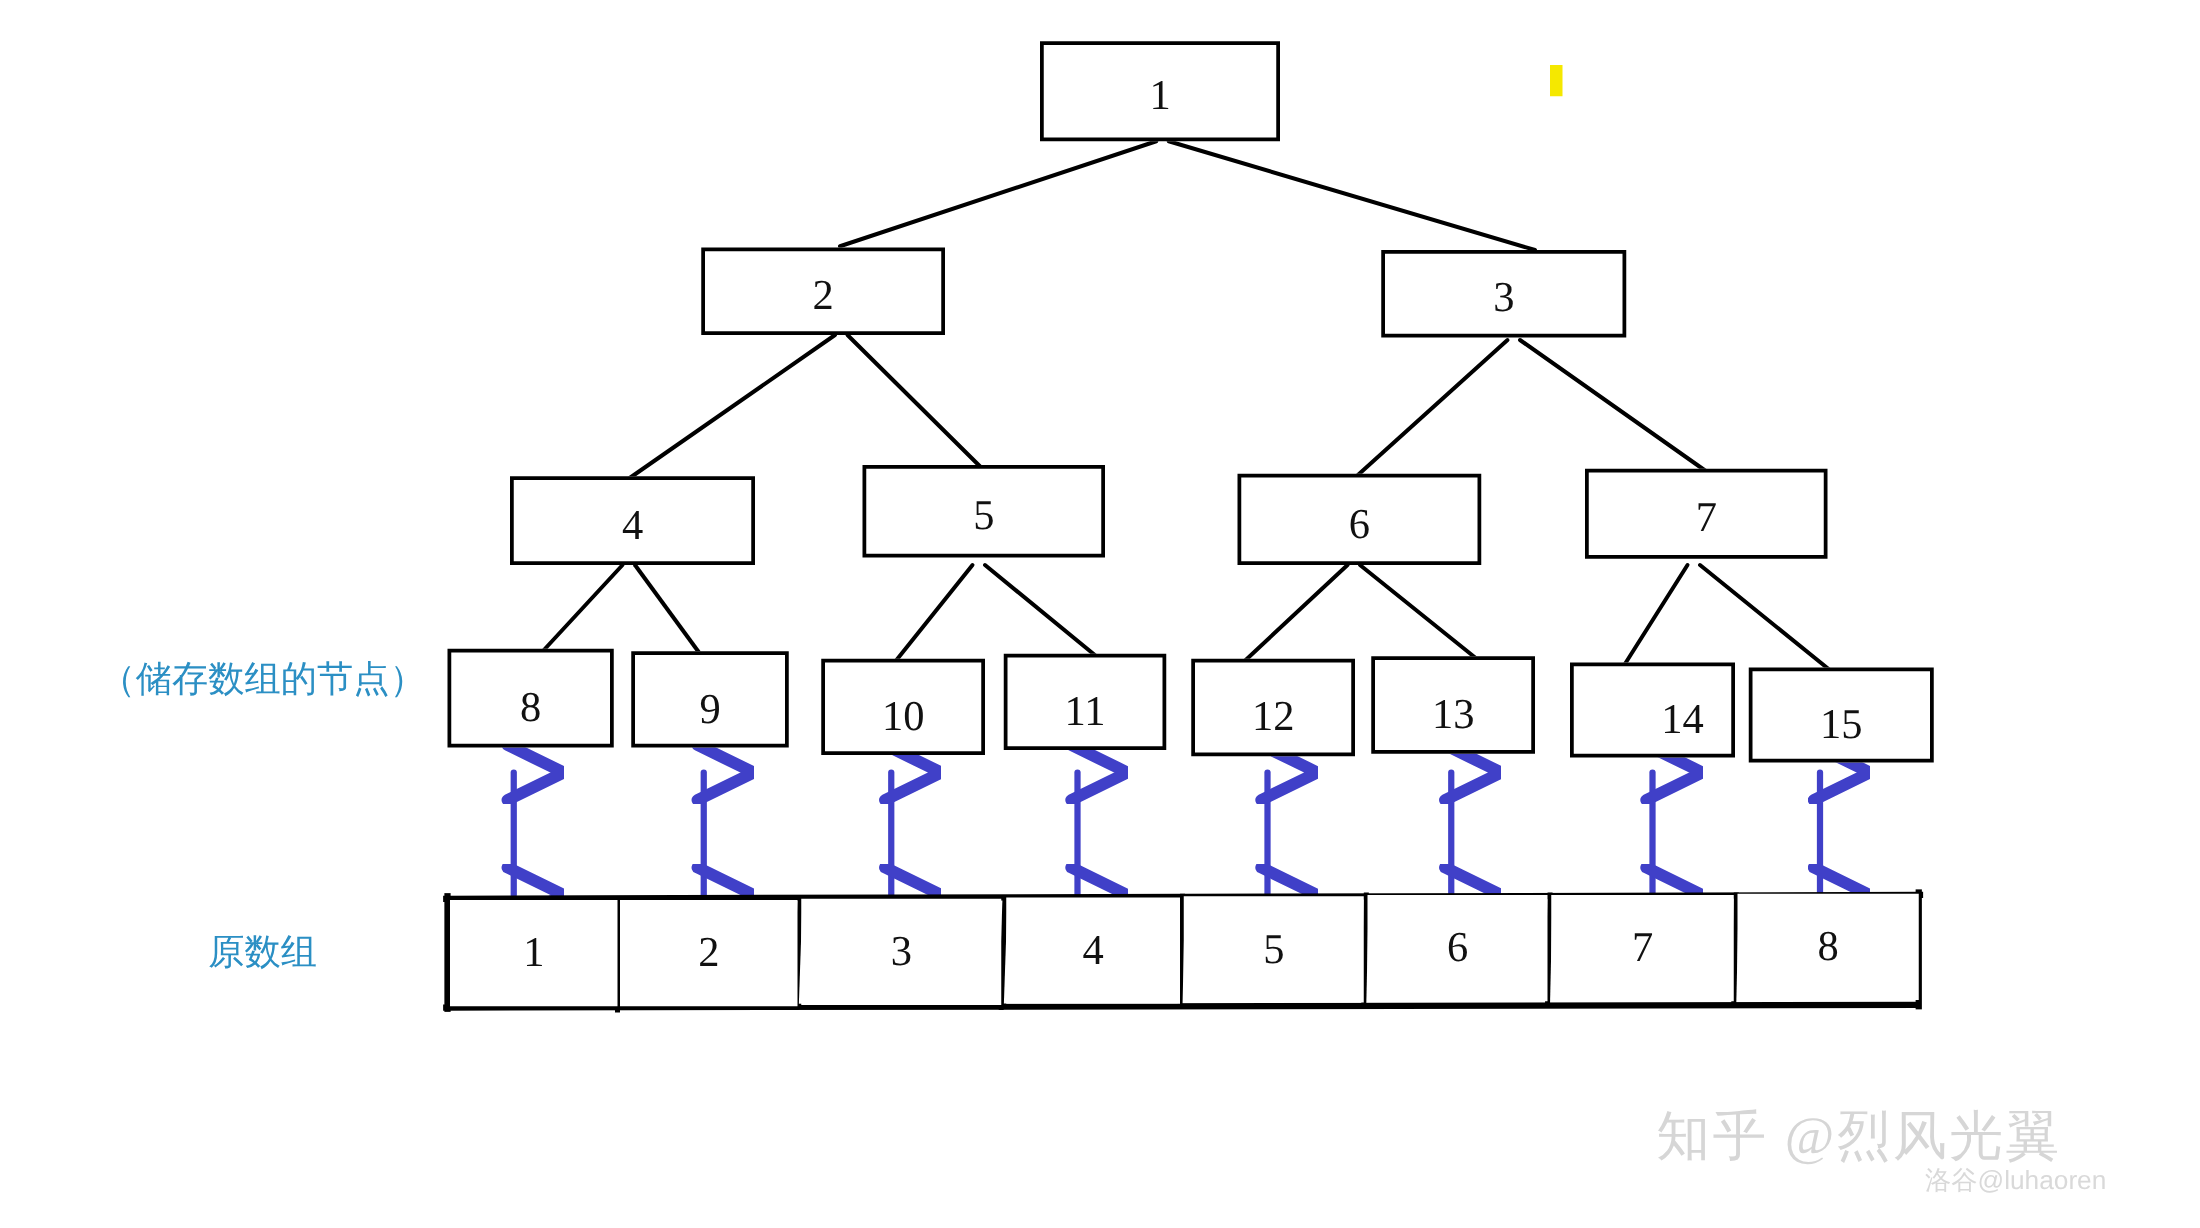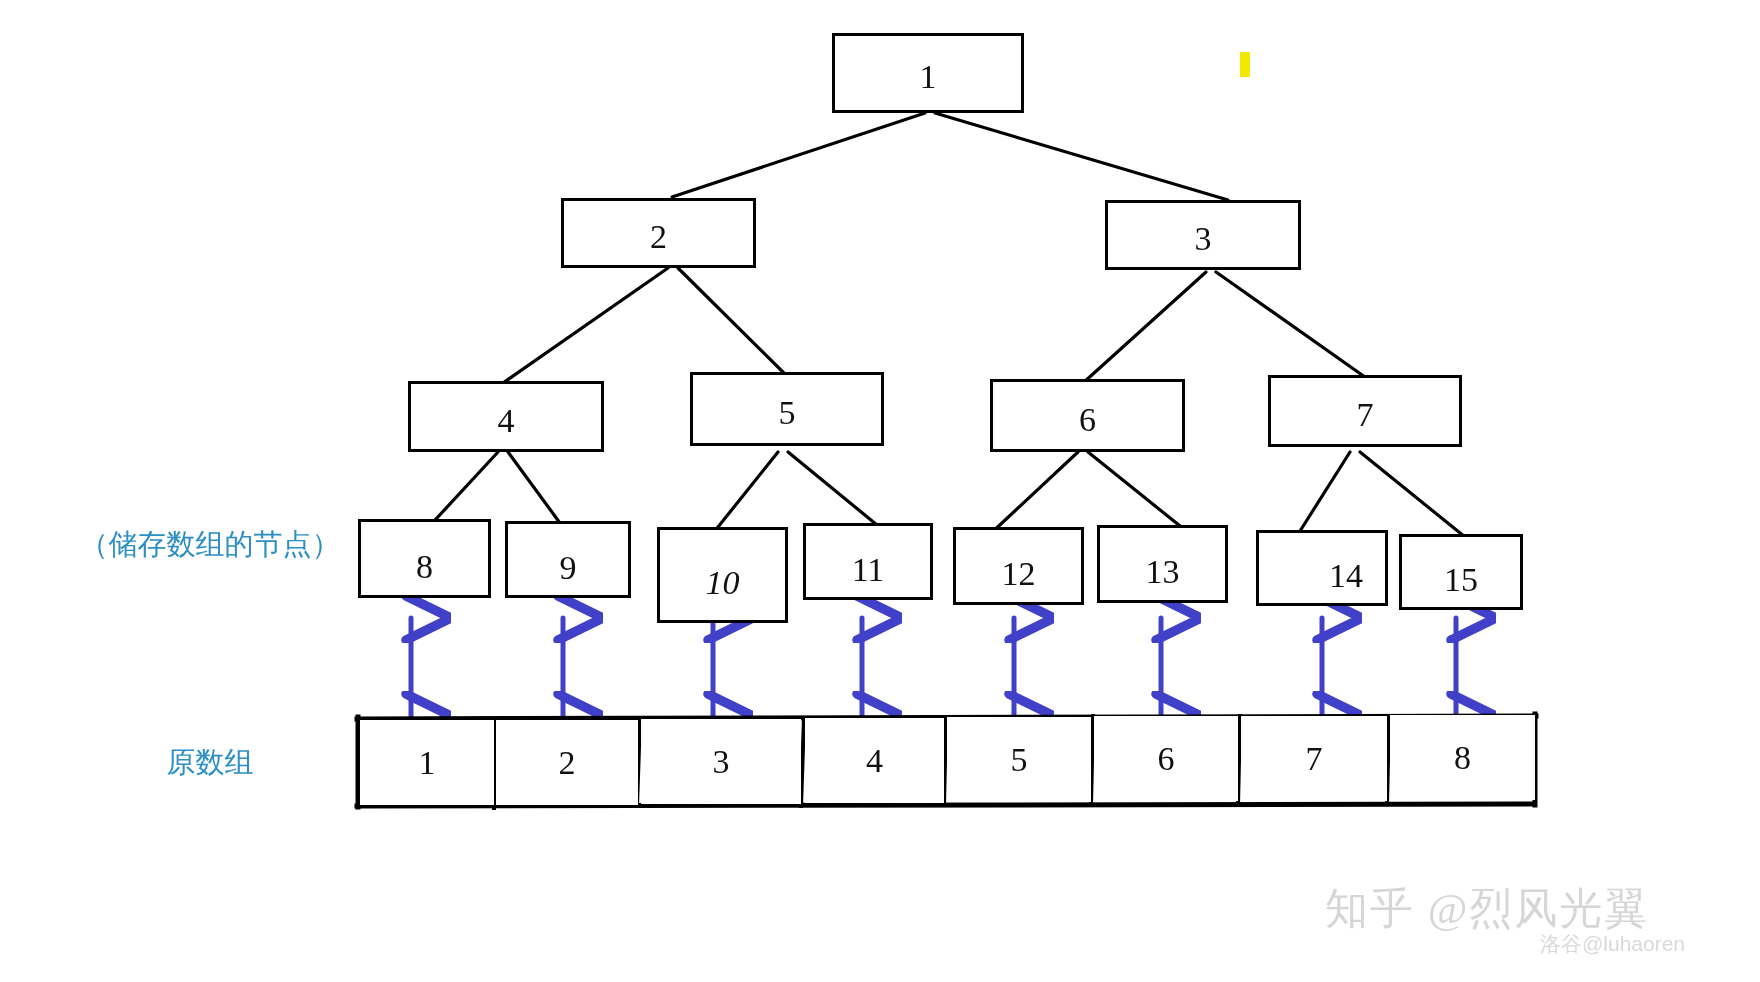--- a/index.html
+++ b/index.html
@@ -151,36 +151,36 @@
   <div class="node-box lvl2" style="left:1268px; top:375px; width:194px; height:72px;">
     <span class="lbl">7</span>
   </div>
 
   <div class="node-box leaf" style="left:358px; top:519px; width:133px; height:79px;">
     <span class="lbl">8</span>
   </div>
   <div class="node-box leaf" style="left:505px; top:521px; width:126px; height:77px;">
     <span class="lbl">9</span>
   </div>
-  <div class="node-box leaf" style="left:657px; top:527px; width:131px; height:96px;font-style:italic;">
+  <div class="node-box leaf" style="left:657px; top:527px; width:131px; height:77px;">
     <span class="lbl">10</span>
   </div>
   <div class="node-box leaf" style="left:803px; top:523px; width:130px; height:77px;">
     <span class="lbl">11</span>
   </div>
   <div class="node-box leaf" style="left:953px; top:527px; width:131px; height:78px;">
     <span class="lbl">12</span>
   </div>
   <div class="node-box leaf" style="left:1097px; top:525px; width:131px; height:78px;">
     <span class="lbl">13</span>
   </div>
   <div class="node-box leaf" style="left:1256px; top:530px; width:132px; height:76px;padding-left:48px;">
     <span class="lbl">14</span>
   </div>
-  <div class="node-box leaf" style="left:1399px; top:534px; width:124px; height:76px;">
+  <div class="node-box leaf" style="left:1399px; top:534px; width:148px; height:76px;">
     <span class="lbl">15</span>
   </div>
 
   <div class="arr-cell" style="left:360px; top:720px; width:134px; height:85px;">
     <span>1</span>
   </div>
   <div class="arr-cell" style="left:496px; top:720px; width:142px; height:85px;">
     <span>2</span>
   </div>
   <div class="arr-cell" style="left:641px; top:719px; width:160px; height:85px;">

